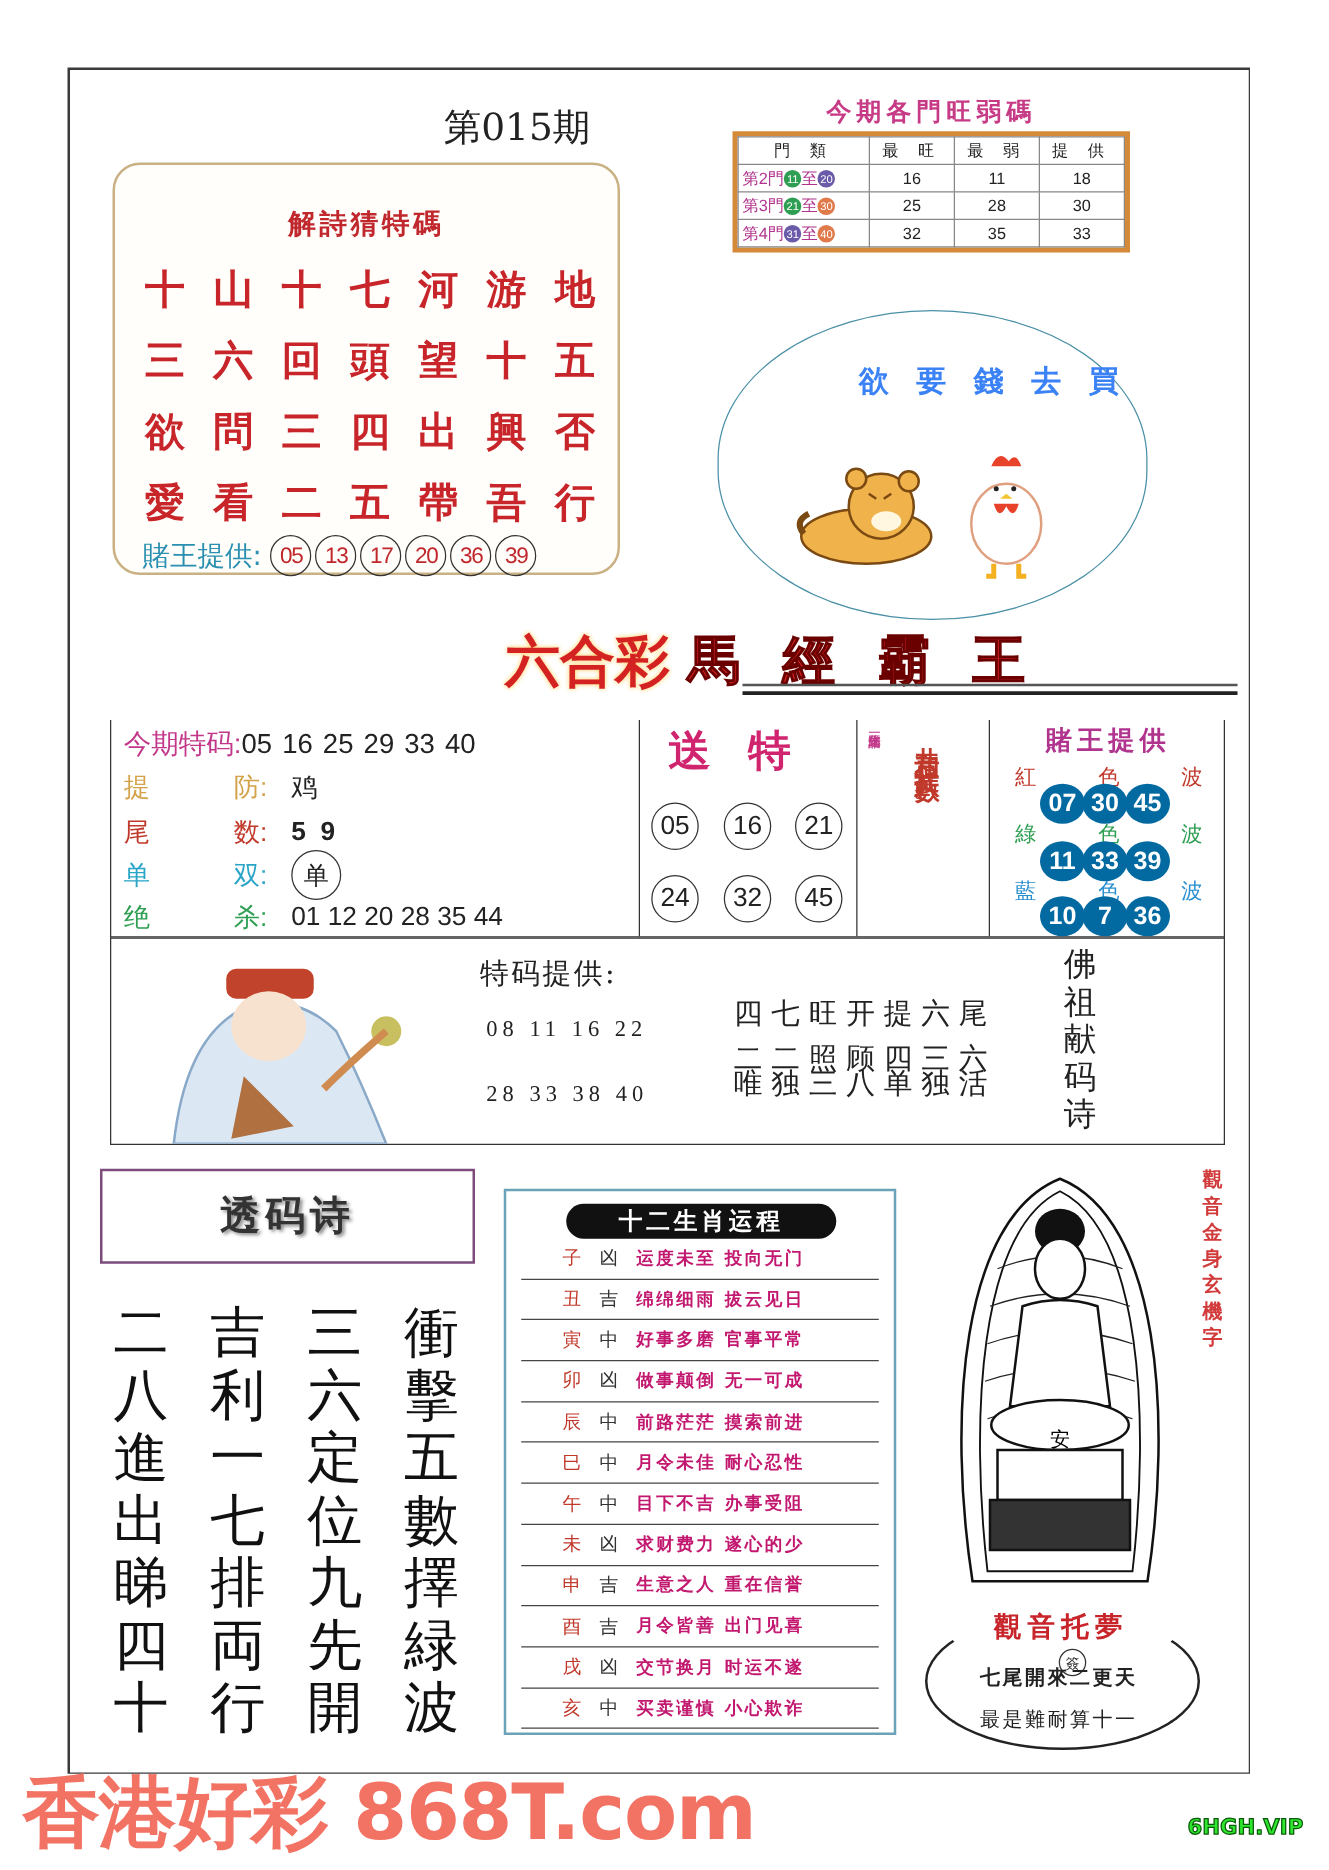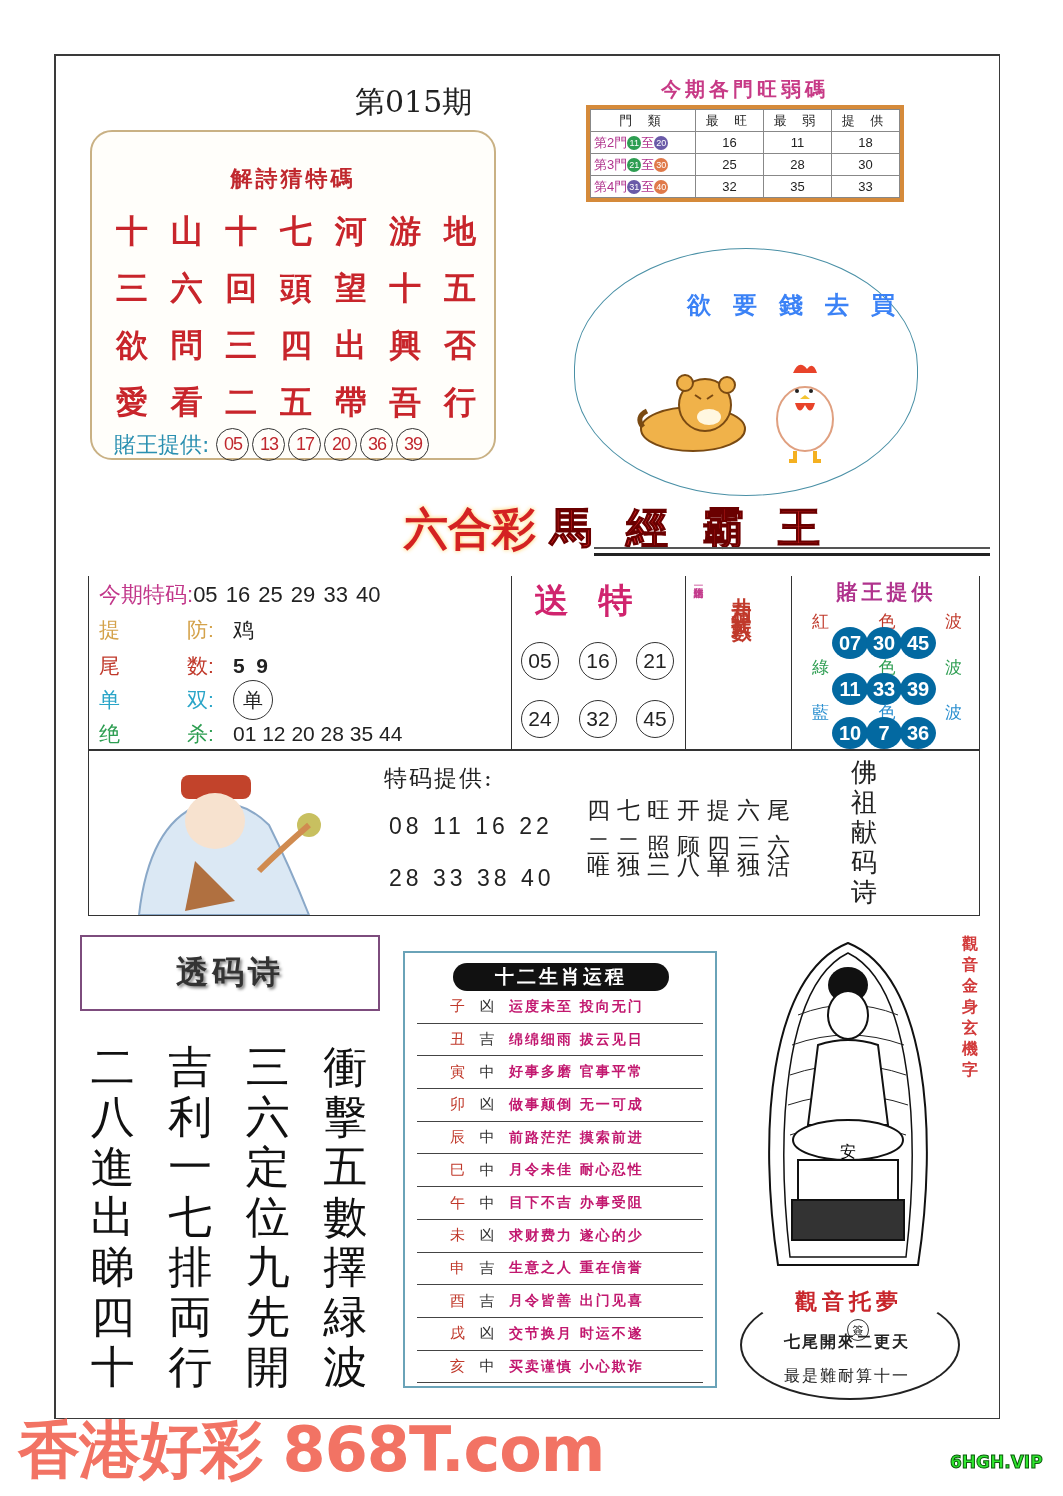--- a/index.html
+++ b/index.html
@@ -34,21 +34,21 @@
 .info-k2{width:40px}
 .circle-char{width:40px;height:40px;border:1.5px solid #333;border-radius:50%;display:inline-flex;align-items:center;justify-content:center;font-size:20px}
 .send-title{position:absolute;left:0;right:0;top:2px;text-align:center;color:#d0246e;font-family:"DejaVu Serif",serif;font-size:34px;font-weight:bold;letter-spacing:30px}
 .num-ring{position:absolute;width:38px;height:38px;border:1.5px solid #333;border-radius:50%;display:flex;align-items:center;justify-content:center;font-size:21px;font-family:"Liberation Sans",sans-serif}
 .vtext{position:absolute;writing-mode:vertical-rl;font-family:"DejaVu Serif",serif}
 .wave-label{position:absolute;left:20px;width:150px;display:flex;justify-content:space-between;font-size:17px;font-family:"DejaVu Serif",serif}
 .wave-balls{position:absolute;left:40px;display:flex;gap:0}
 .bball{width:36px;height:32px;background:#0369a1;border-radius:50%;color:#fff;font-weight:bold;font-size:20px;display:flex;align-items:center;justify-content:center;font-family:"Liberation Sans",sans-serif;margin-right:-2px}
 .grid2{left:88px;top:750px;width:892px;height:166px;border:1.5px solid #333}
 .sp-label{position:absolute;left:295px;top:12px;font-family:"DejaVu Serif",serif;font-size:23px;letter-spacing:2px}
-.sp-nums{position:absolute;left:300px;font-family:Liberation Sans, sans-serif;font-size:23px;letter-spacing:4px}
+.sp-nums{position:absolute;left:300px;font-family:Liberation Serif, serif;font-size:18px;letter-spacing:4px}
 .poem4{position:absolute;left:498px;font-family:"DejaVu Serif",serif;font-size:23px;letter-spacing:7px}
 .buddha-v{position:absolute;left:762px;top:6px;display:flex;flex-direction:column;font-family:"DejaVu Serif",serif;font-size:26px;line-height:30px;align-items:center}
 .tm-box{left:80px;top:935px;width:300px;height:76px;border:2px solid #7d4c7d;display:flex;align-items:center;justify-content:center;font-family:"DejaVu Serif",serif;font-size:32px;font-weight:bold;letter-spacing:4px;color:#333;text-shadow:2px 2px 3px #888}
 .tm-grid{left:74px;top:1042px;width:310px;display:grid;grid-template-columns:repeat(4,1fr);font-family:"DejaVu Serif",serif;font-size:44px;line-height:50px;text-align:center;color:#111}
 .zod-box{left:403px;top:951px;width:314px;height:437px;border:2px solid #6aa3b8;background:#fff}
 .zod-title{position:absolute;left:48px;top:10px;width:216px;height:28px;background:#111;color:#fff;border-radius:14px;display:flex;align-items:center;justify-content:center;font-family:"DejaVu Serif",serif;font-size:19px;font-weight:bold;letter-spacing:3px}
 .zod-row{position:absolute;left:12px;width:286px;height:32.7px;border-bottom:1.5px solid #444;display:flex;align-items:center;font-family:"DejaVu Serif",serif}
 .zod-animal{width:48px;text-align:right;color:#c0392b;font-size:15px}
 .zod-luck{width:44px;text-align:center;font-size:15px;color:#333}
 .zod-text{color:#c2186f;font-size:14px;font-weight:bold;letter-spacing:2px}

